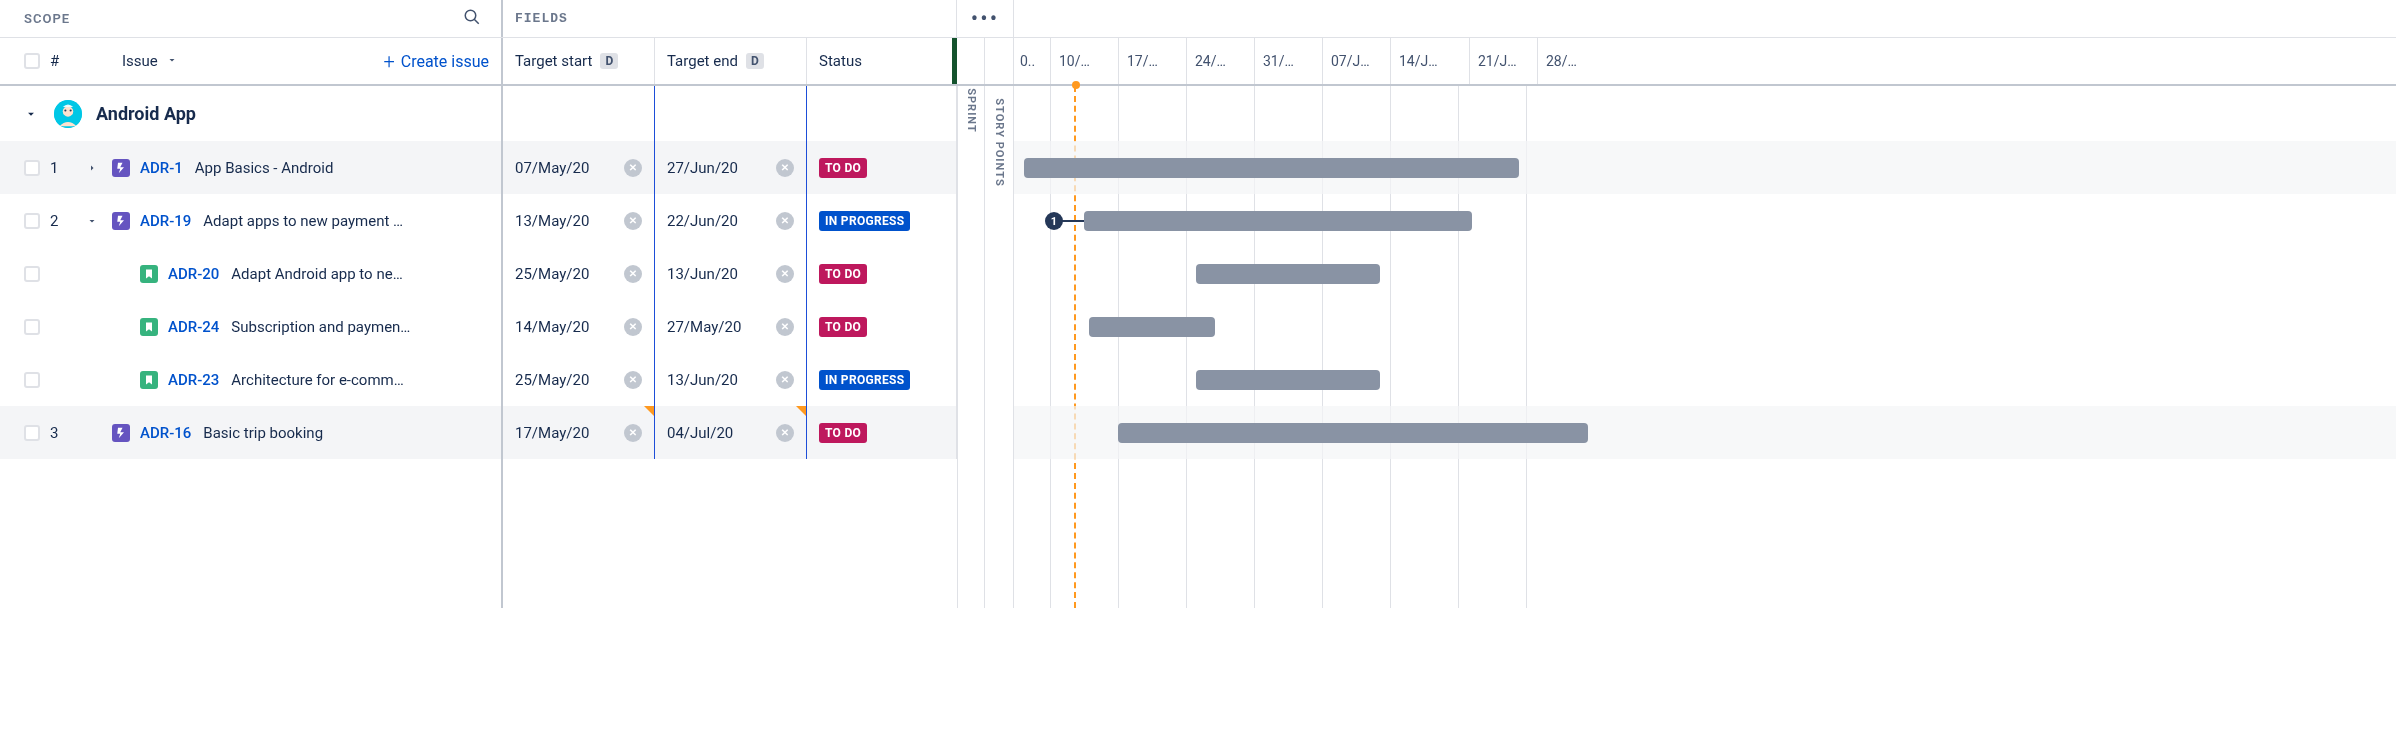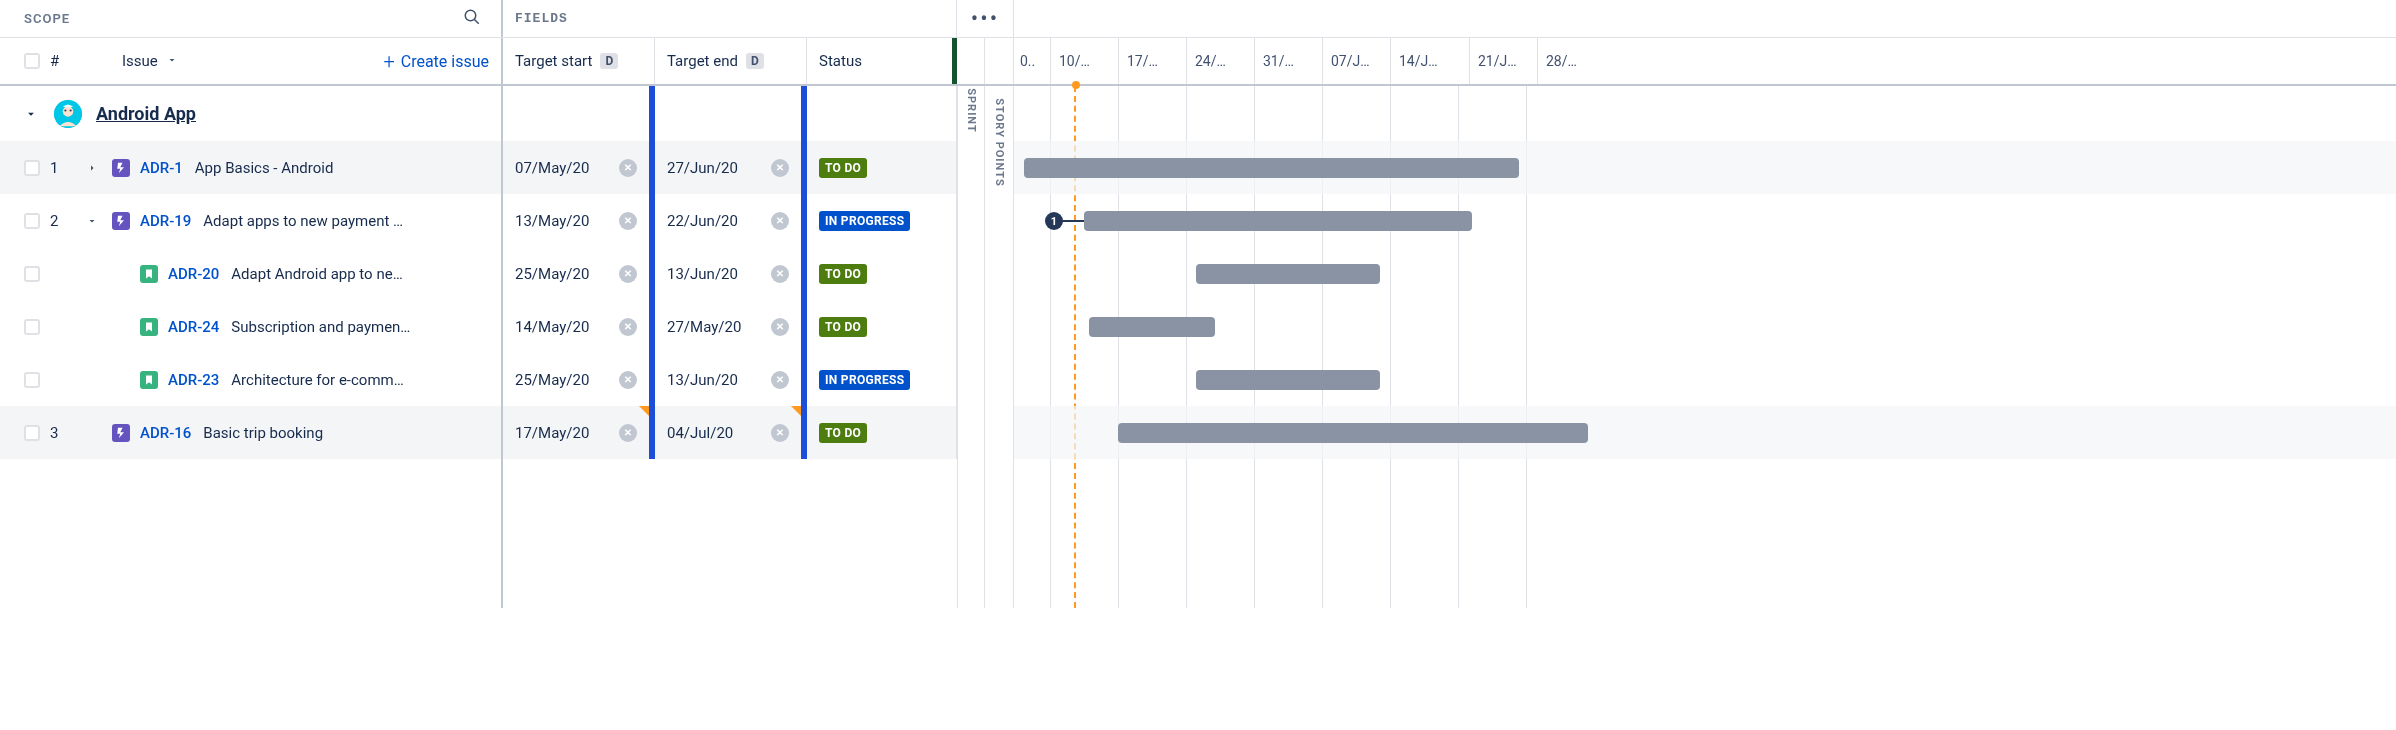--- a/index.html
+++ b/index.html
@@ -40,21 +40,21 @@
   .body-scope { width: 503px; border-right: 2px solid #C1C7D0; display: flex; flex-direction: column; }
   .body-fields { flex: 0 0 454px; display: flex; flex-direction: column; }
   .body-narrow1 { flex: 0 0 28px; border-left: 1px solid #DFE1E6; border-right: 1px solid #DFE1E6; position: relative; }
   .body-narrow2 { flex: 0 0 29px; border-right: 1px solid #DFE1E6; position: relative; }
   .body-timeline { flex: 1; position: relative; }
 
   .vert-label { position: absolute; top: 18px; left: 50%; transform: translateX(-50%) rotate(90deg); transform-origin: center; font-size: 11px; font-weight: 700; letter-spacing: 1px; color: #6B778C; white-space: nowrap; }
   .vert-label.sp { top: 50px; }
 
   .row { display: flex; align-items: center; height: 53px; padding-left: 24px; padding-right: 12px; }
-  .row.project { height: 55px; text-decoration: underline; }
+  .row.project { height: 55px; }
   .row.alt { background: #F4F5F7; }
 
   .expand-ico { width: 16px; display: inline-flex; color: #172B4D; cursor: pointer; }
   .avatar { width: 28px; height: 28px; border-radius: 50%; background: #00C7E6; display: flex; align-items: center; justify-content: center; margin-left: 14px; overflow: hidden; }
   .avatar svg { width: 28px; height: 28px; }
   .proj-name { font-size: 18px; font-weight: 700; margin-left: 14px; }
 
   .rownum { width: 18px; font-size: 15px; color: #172B4D; margin-left: 10px; }
   .row-expand { width: 18px; margin-left: 18px; color: #42526E; display: inline-flex; cursor: pointer; }
   .row-expand.none { visibility: hidden; }
@@ -63,28 +63,28 @@
   .type-ico.story { background: #36B37E; }
   .type-ico.epic svg, .type-ico.story svg { width: 12px; height: 12px; }
   .issue-key { color: #0052CC; font-size: 15px; margin-left: 10px; cursor: pointer; font-weight: 500; }
   .issue-title { margin-left: 12px; font-size: 15px; color: #172B4D; white-space: nowrap; overflow: hidden; text-overflow: ellipsis; flex: 1; }
 
   .indent-story { margin-left: 46px; }
 
   .field-row { display: flex; height: 53px; }
   .field-row.project { height: 55px; }
   .field-row.alt { background: #F4F5F7; }
-  .field-date { flex: 0 0 152px; display: flex; align-items: center; padding: 0 12px; border-right: 6px solid #1d4ed8; font-size: 15px; color: #172B4D; position: relative; }
+  .field-date { flex: 0 0 152px; display: flex; align-items: center; padding: 0 12px; border-right: 1px solid #1d4ed8; font-size: 15px; color: #172B4D; position: relative; }
   .field-status { flex: 0 0 150px; display: flex; align-items: center; padding: 0 12px; border-right: 1px solid #DFE1E6; }
   .clear-x { margin-left: auto; width: 18px; height: 18px; border-radius: 50%; background: #C1C7D0; color: #fff; display: flex; align-items: center; justify-content: center; font-size: 12px; cursor: pointer; }
   .clear-x::before { content: "✕"; font-size: 10px; font-weight: 700; }
   .warn-tri { position: absolute; top: 0; right: 0; width: 0; height: 0; border-left: 10px solid transparent; border-top: 10px solid #FF991F; }
 
   .status-badge { font-size: 12px; font-weight: 700; padding: 3px 6px; border-radius: 3px; letter-spacing: 0.3px; }
-  .status-badge.todo { background: #4d7c0f; color: #fff; }
+  .status-badge.todo { background: #be185d; color: #fff; }
   .status-badge.inprogress { background: #0052CC; color: #fff; }
 
   
   .tl-grid { position: absolute; inset: 0; display: flex; pointer-events: none; }
   .tl-col { border-left: 1px solid #DFE1E6; }
   .tl-col.first { flex: 0 0 36px; border-left: none; }
   .tl-col.reg { flex: 0 0 68px; }
   .today-line { position: absolute; top: 0; bottom: 0; border-left: 2px dashed #FF991F; }
   .today-dot { position: absolute; top: -5px; width: 8px; height: 8px; border-radius: 50%; background: #FF991F; transform: translateX(-50%); }
 

